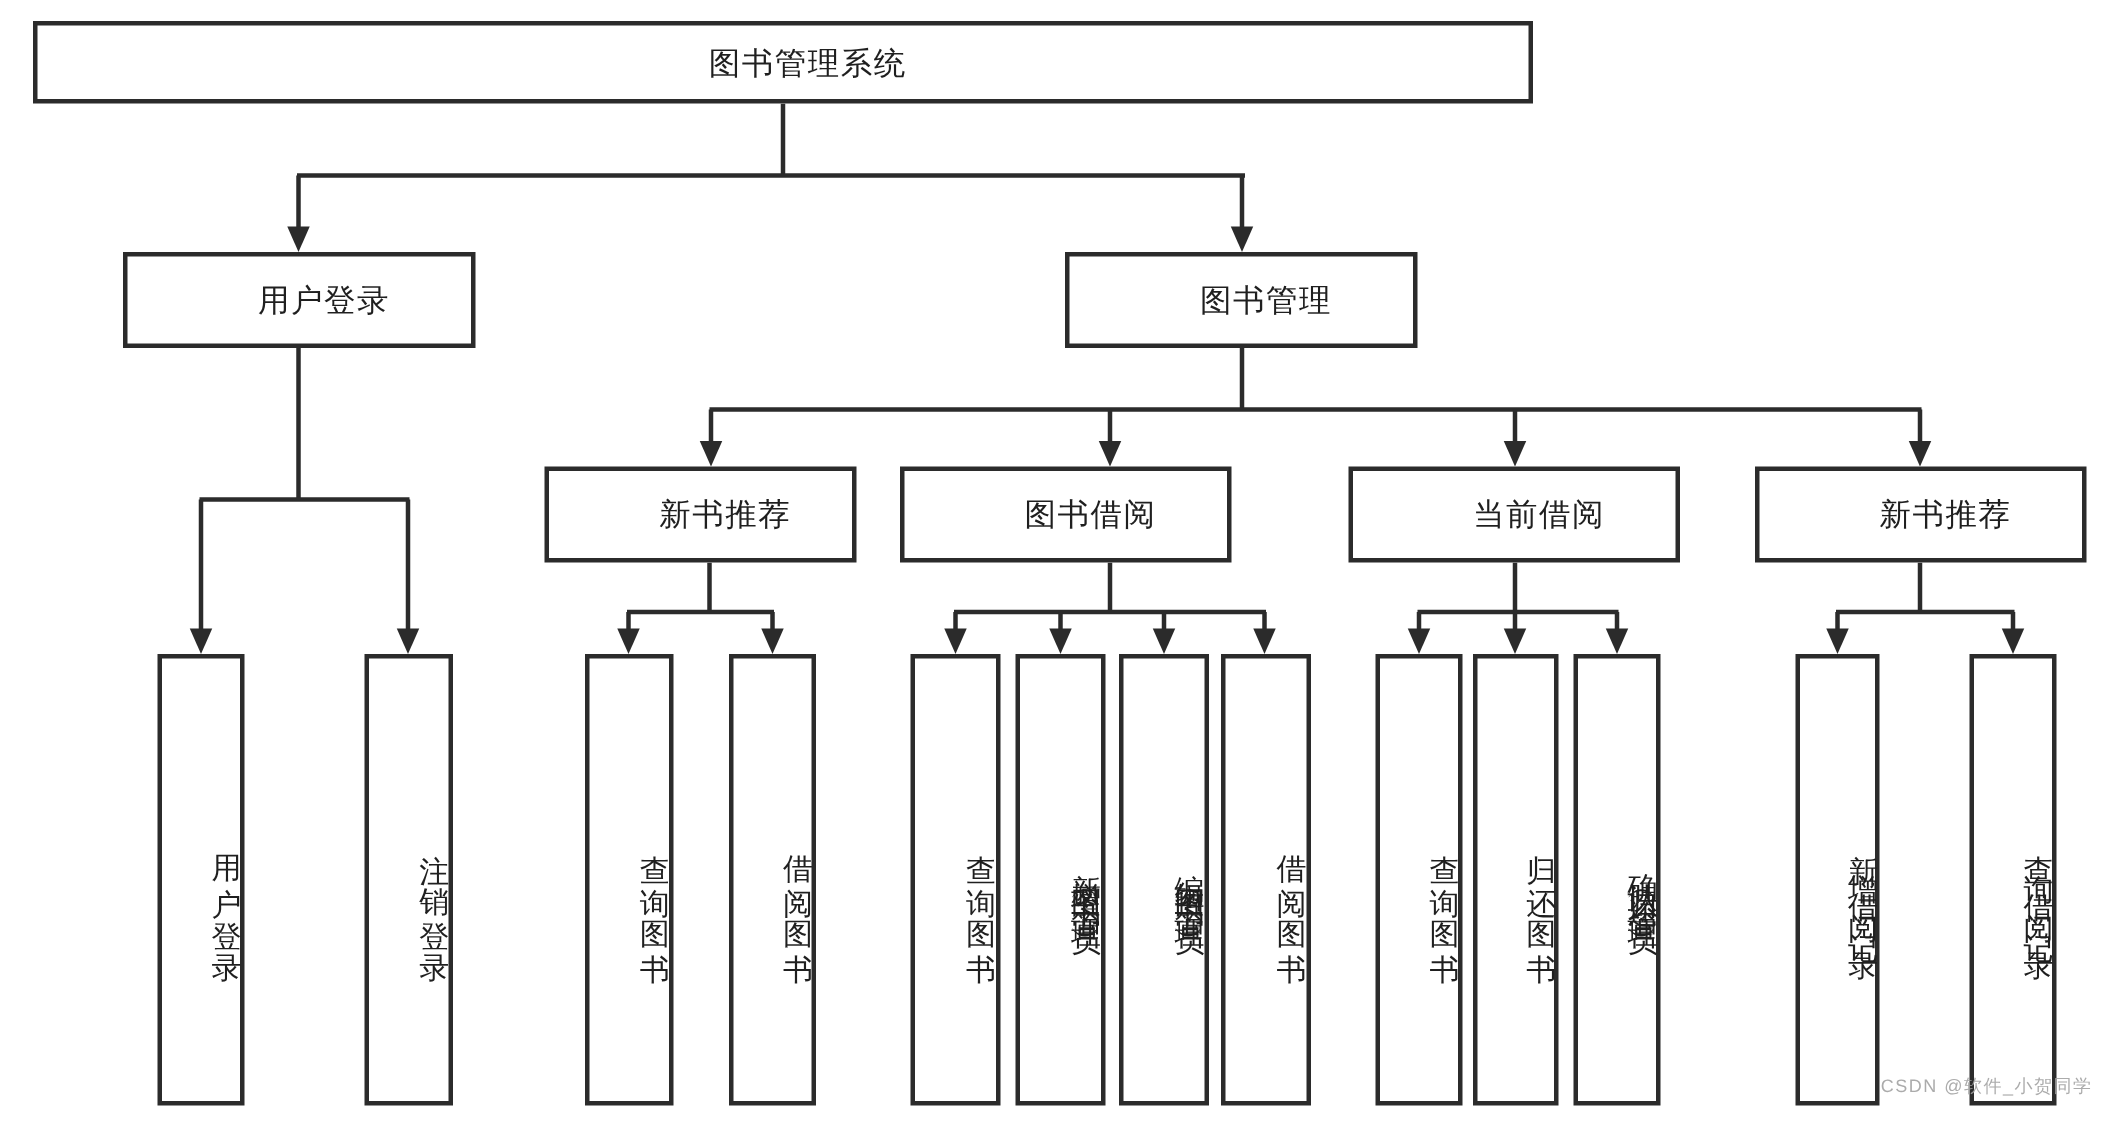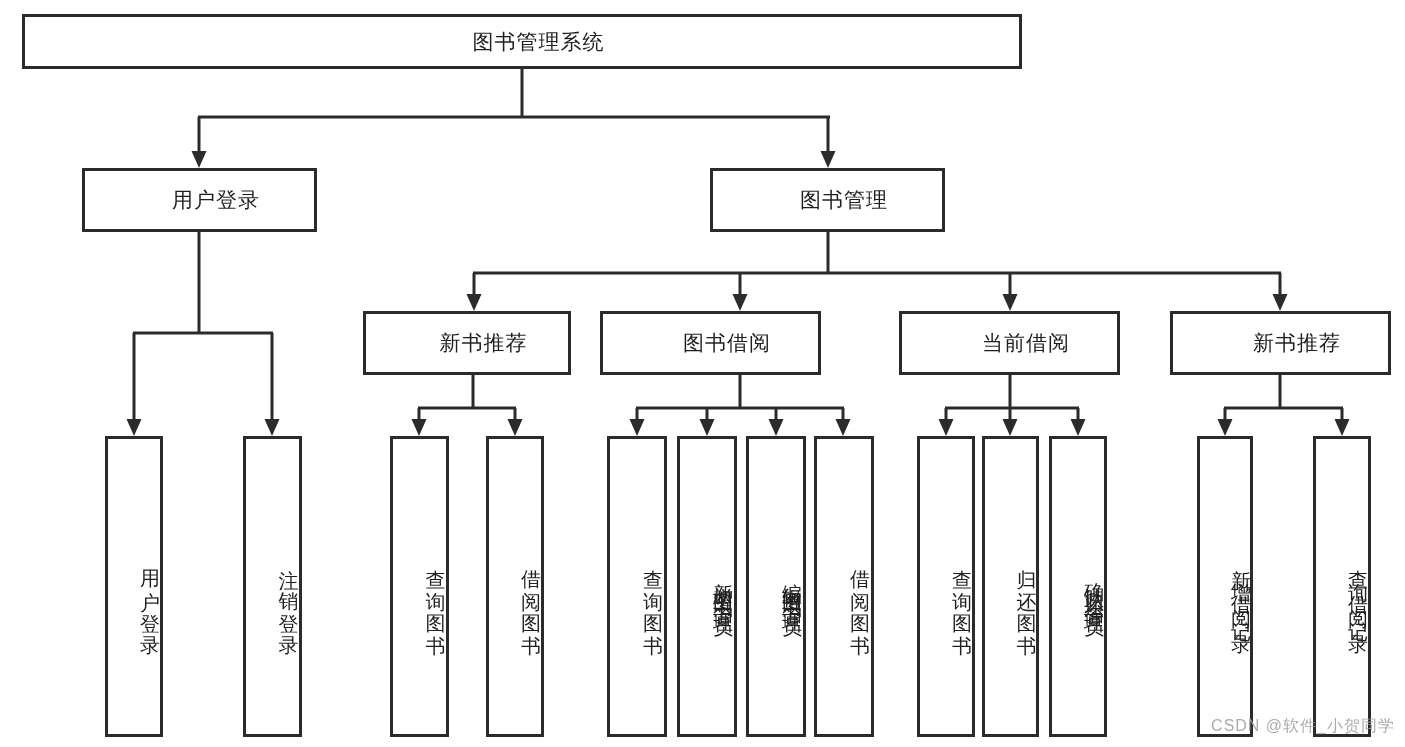--- a/index.html
+++ b/index.html
@@ -39,21 +39,21 @@
     line-height: 1;
     color: #1f1f1f;
   }
   .ls-4 { letter-spacing: 22px; margin-bottom: -22px; }
   .ls-6 { letter-spacing: 13px; margin-bottom: -13px; }
   .ls-9 { letter-spacing: 5px;  margin-bottom: -5px; }
   #watermark {
     position: absolute;
     right: 10px;
     top: 716px;
-    font-size: 16px;
+    font-size: 12px;
     color: #a3a3a3;
     opacity: 0.9;
     letter-spacing: 1px;
     white-space: nowrap;
     z-index: 5;
   }
 </style>
 </head>
 <body>
 

